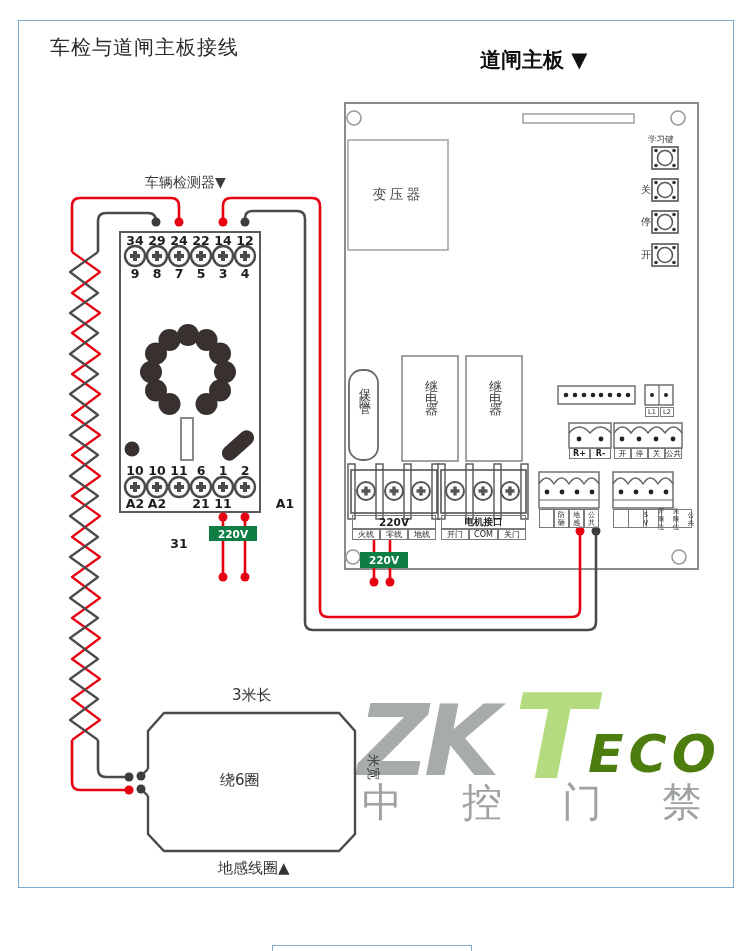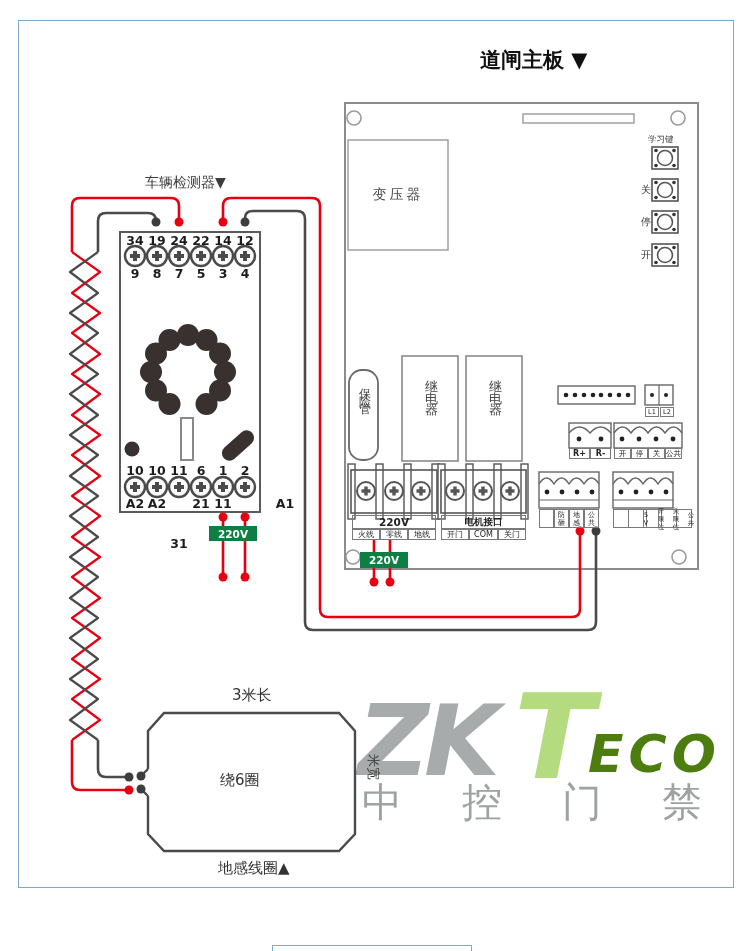--- a/index.html
+++ b/index.html
@@ -205,25 +205,26 @@
         <circle cx="390" cy="582" r="4.5" fill="#e60012"></circle>
       <circle cx="580" cy="531" r="4.5" fill="#e60012"></circle>
         <circle cx="596" cy="531" r="4.5" fill="#3d3d3d"></circle>
       <circle cx="129" cy="790" r="4.5" fill="#e60012"></circle>
         <circle cx="129" cy="777" r="4.5" fill="#3d3d3d"></circle>
       <circle cx="141" cy="776" r="4.5" fill="#3d3d3d"></circle>
         <circle cx="141" cy="789" r="4.5" fill="#3d3d3d"></circle>
     </g>
   </svg>
 
+  <div class="lbl" style="left:50px;top:36px;font-size:20px;color:#2b2b2b;letter-spacing:1px;">车检与道闸主板接线</div>
   <div class="lbl" style="left:480px;top:48px;font-size:21px;font-weight:bold;color:#111;">道闸主板 ▼</div>
   <div class="lbl" style="left:145px;top:174px;font-size:14px;color:#3c3c3c;">车辆检测器▼</div>
 
   <div class="num" style="left:123px;top:233px;">34</div>
-  <div class="num" style="left:145px;top:233px;">19</div>
+  <div class="num" style="left:145px;top:233px;">29</div>
   <div class="num" style="left:167px;top:233px;">24</div>
   <div class="num" style="left:189px;top:233px;">22</div>
   <div class="num" style="left:211px;top:233px;">14</div>
   <div class="num" style="left:233px;top:233px;">12</div>
   <div class="num" style="left:123px;top:266px;">9</div>
   <div class="num" style="left:145px;top:266px;">8</div>
   <div class="num" style="left:167px;top:266px;">7</div>
   <div class="num" style="left:189px;top:266px;">5</div>
   <div class="num" style="left:211px;top:266px;">3</div>
   <div class="num" style="left:233px;top:266px;">4</div>

